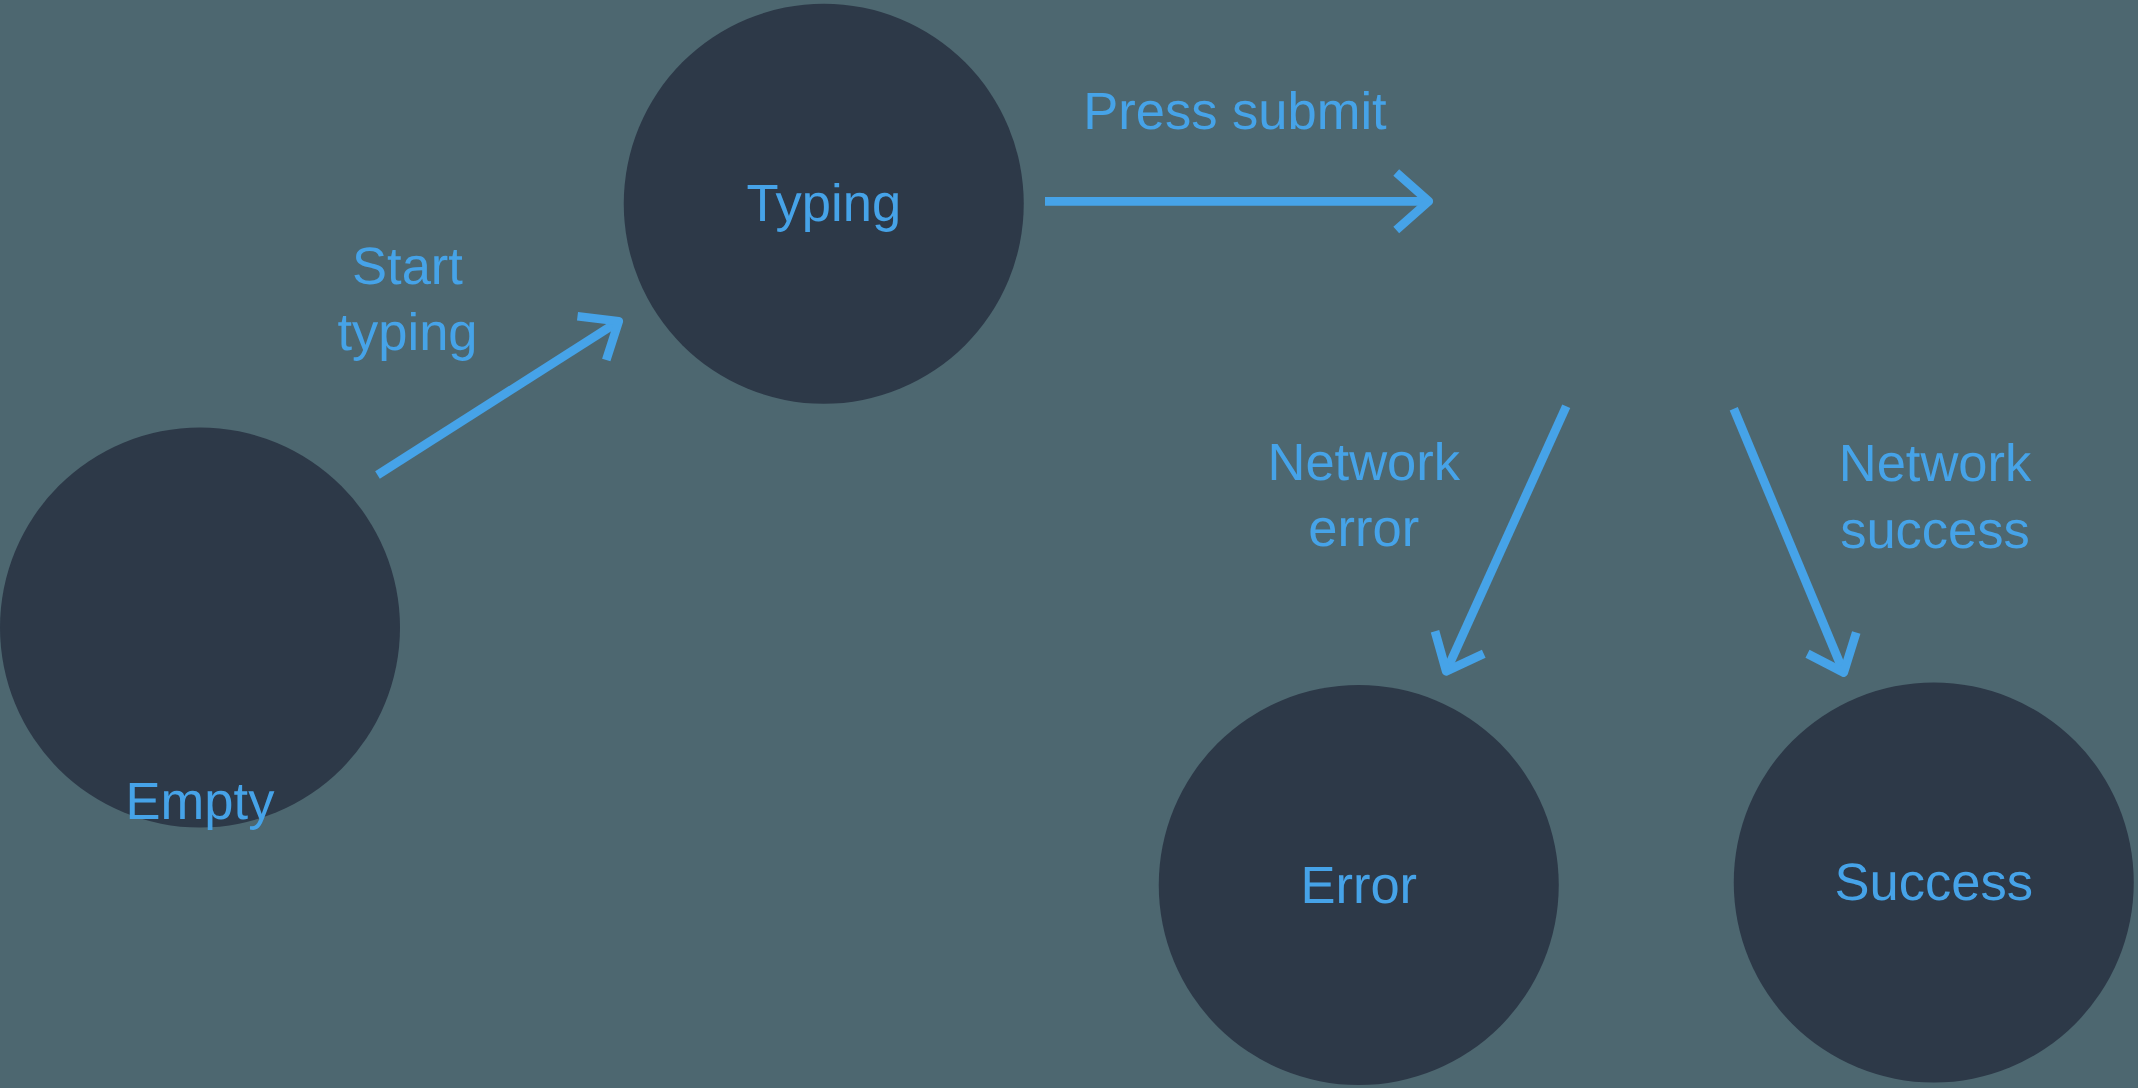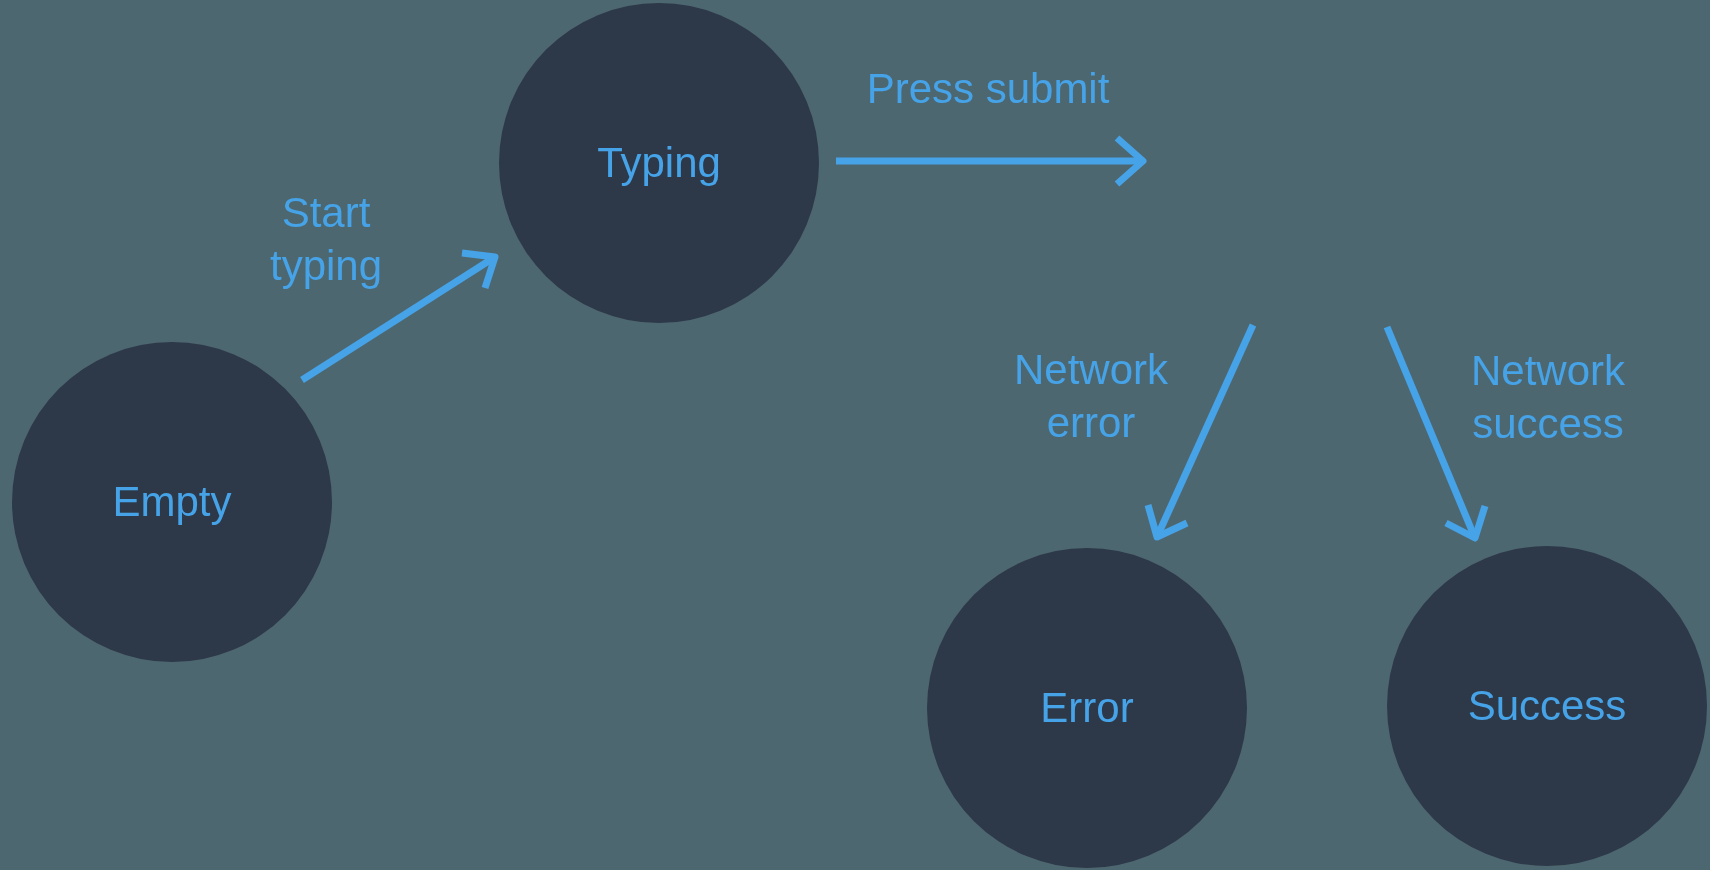--- a/index.html
+++ b/index.html
@@ -80,21 +80,21 @@
     <g>
       <line x1="1253" y1="325" x2="1157" y2="537"></line>
       <polyline points="1148,505 1157,537 1187,523"></polyline>
     </g>
     <g>
       <line x1="1387" y1="327" x2="1475" y2="538"></line>
       <polyline points="1446,523 1475,538 1485,506"></polyline>
     </g>
   </svg>
 
-  <div class="node" style="left:12px; top:342px;">
+  <div class="node" style="left:0; top:342px;align-items:flex-end;">
     <span class="node-label">Empty</span>
   </div>
 
   <div class="node" style="left:499px; top:3px;">
     <span class="node-label">Typing</span>
   </div>
 
 
   <div class="node" style="left:927px; top:548px;">
     <span class="node-label">Error</span>

